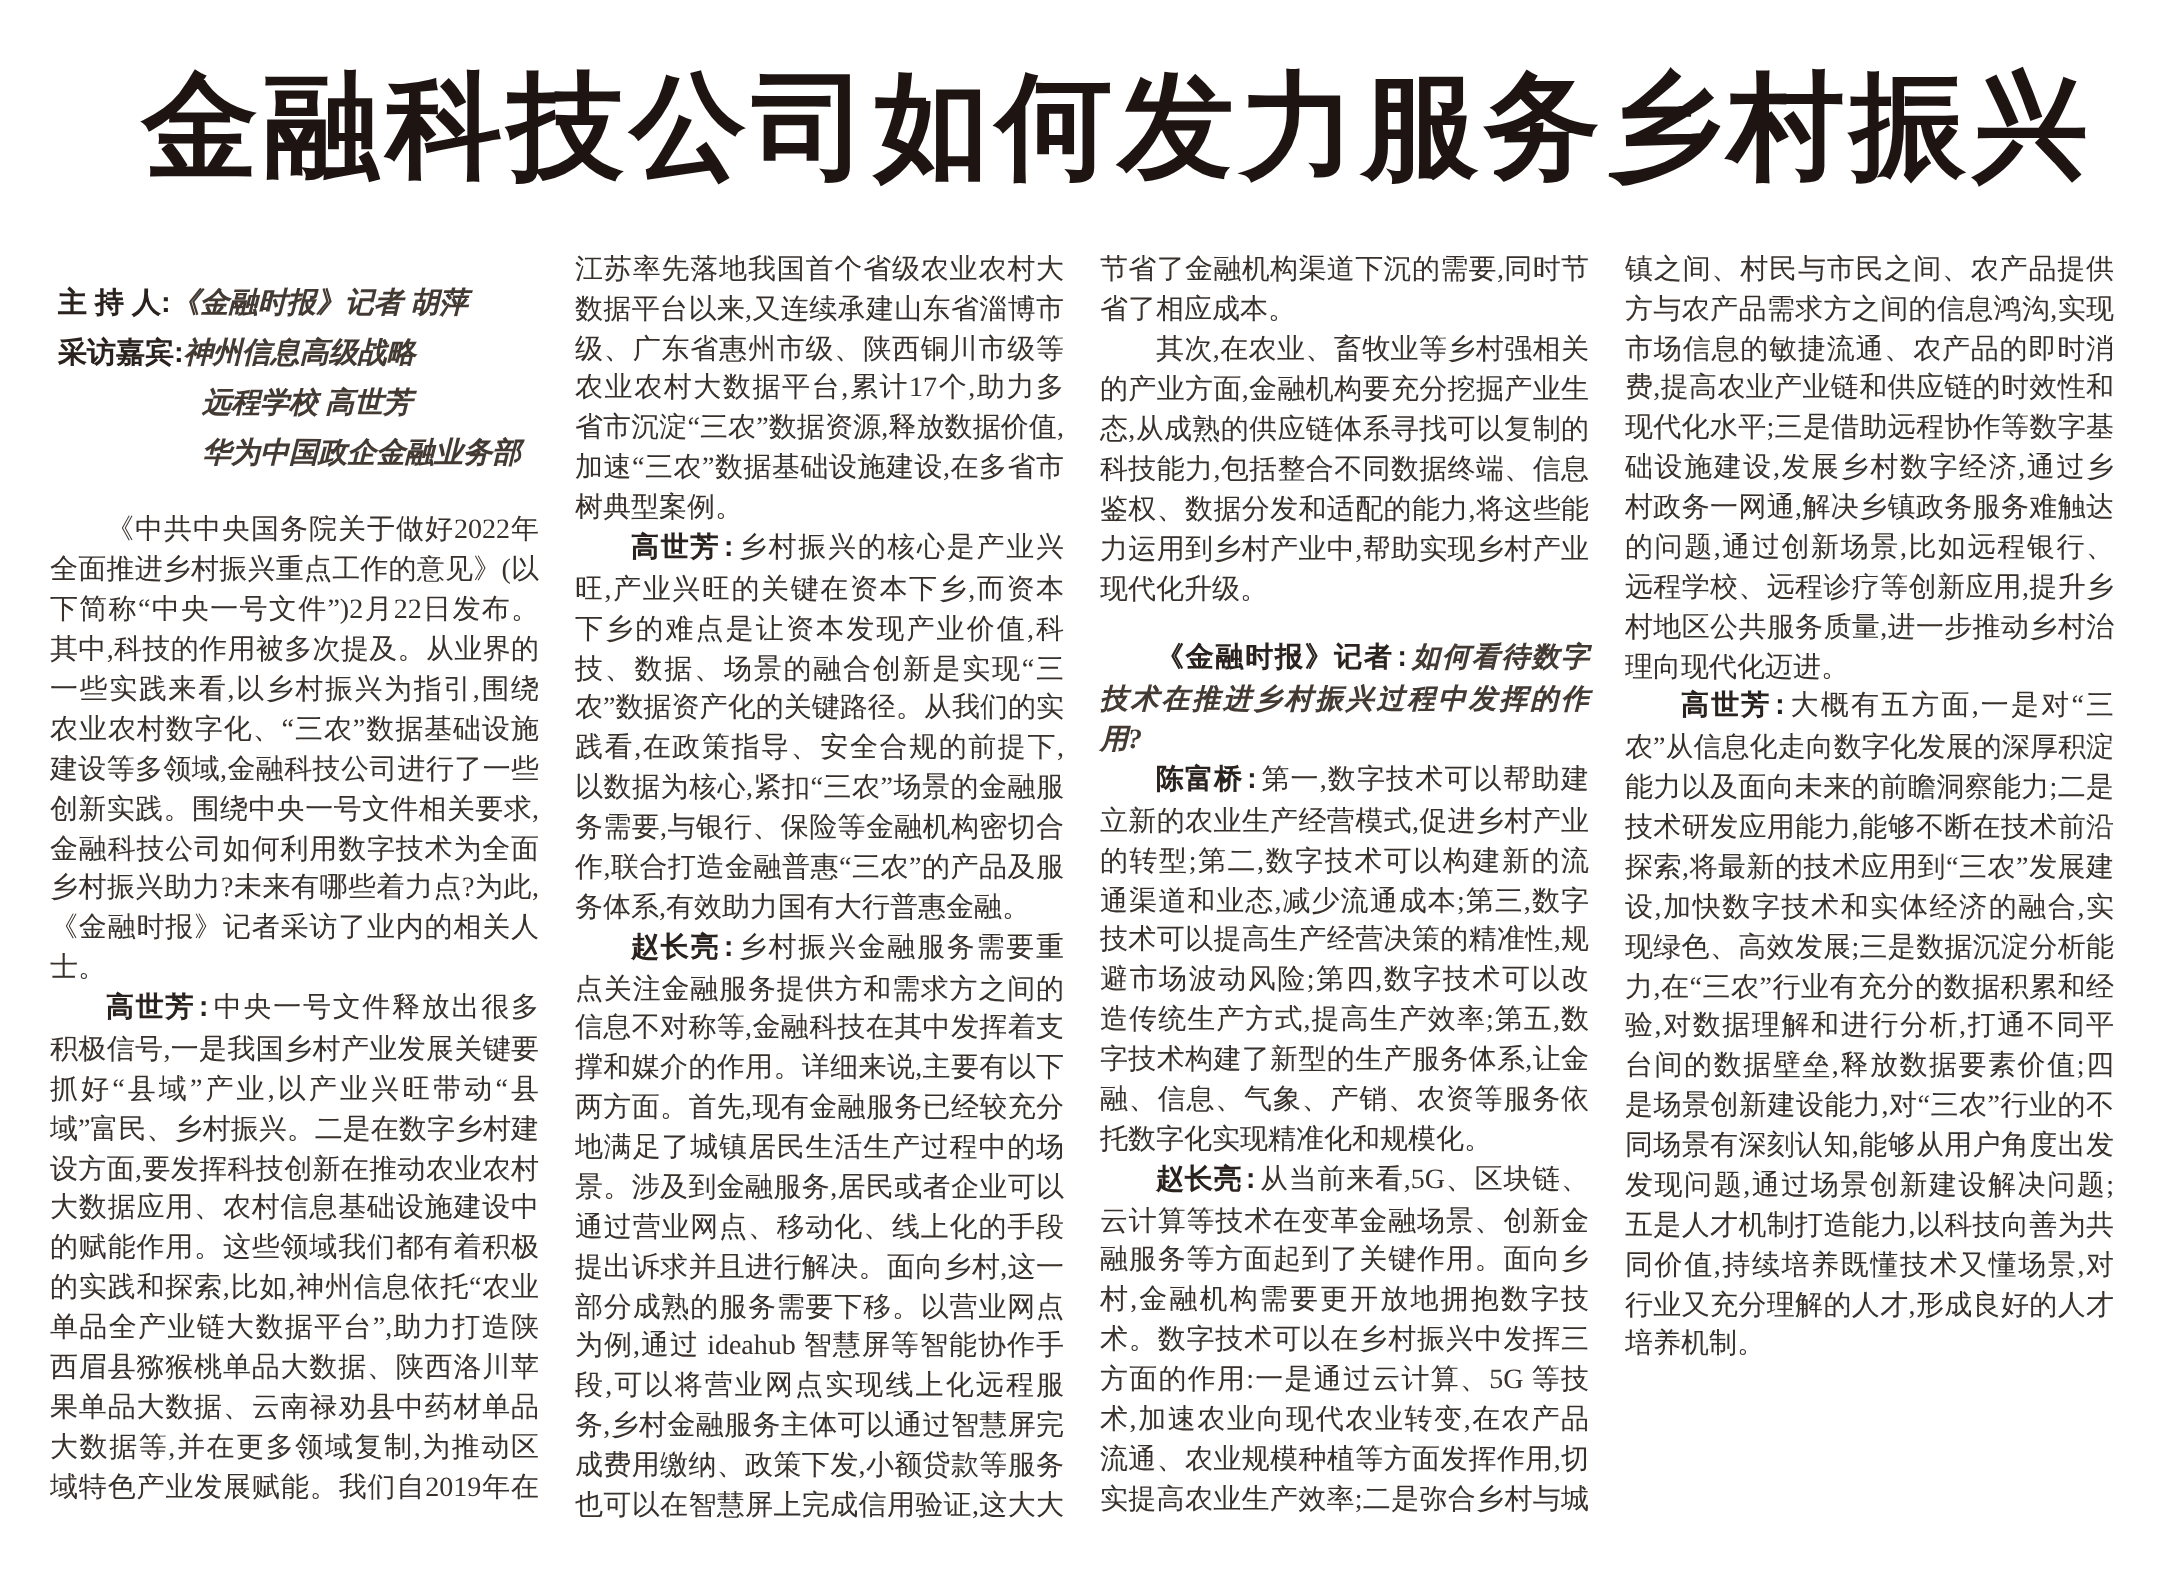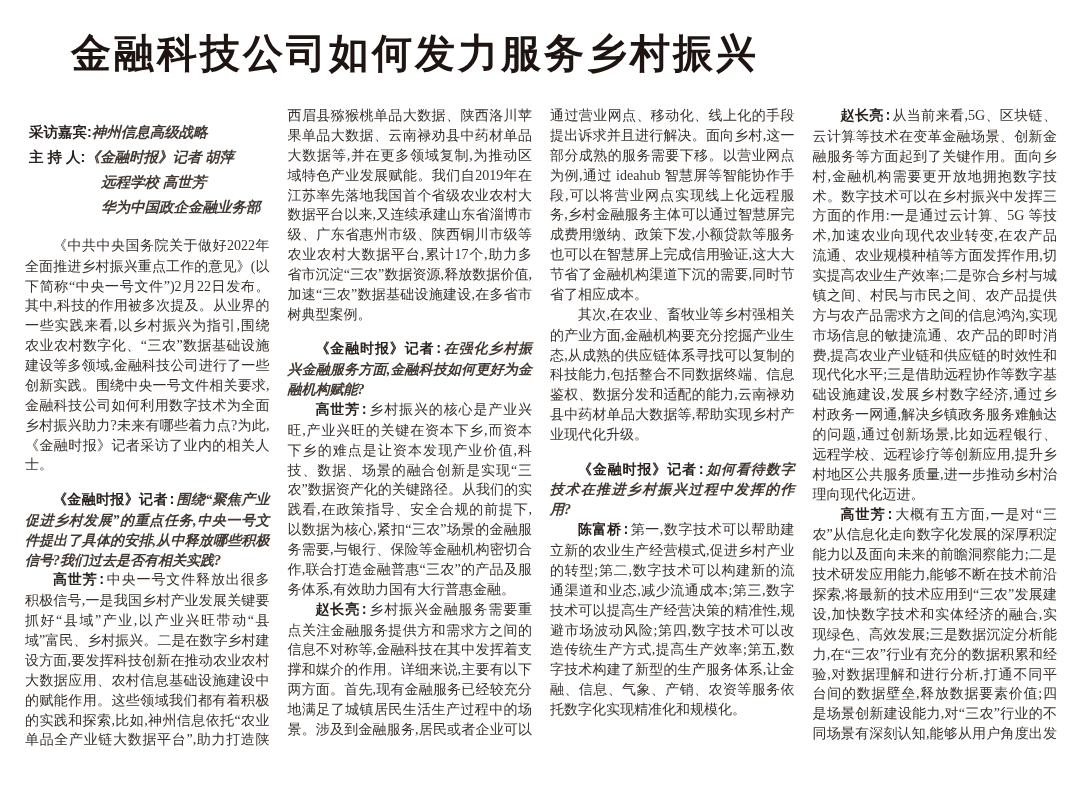--- a/index.html
+++ b/index.html
@@ -12,21 +12,21 @@
   }
   .page {
     width: 1080px; height: 789px;
     background: #ffffff;
     padding: 0 23px 0 25px;
     position: relative;
   }
   h1.headline {
     font-family: "Liberation Serif", serif;
     font-weight: 900;
-    font-size: 40px;
+    font-size: 58px;
     letter-spacing: 3px;
     color: #1e1512;
     padding: 32px 0 0 46px;
     line-height: 1.1;
     white-space: nowrap;
   }
   .article {
     margin-top: 30px;
     height: 648px;
     column-count: 4;
@@ -65,42 +65,40 @@
 <body>
 
 <div class="page">
 
   <h1 class="headline">金融科技公司如何发力服务乡村振兴</h1>
 
   <div class="article">
 
     <div class="byline">
       <div>
-        <span class="byline-label">采访嘉宾:</span><span class="byline-value">神州信息高级战略</span>
+        <span class="byline-label">主 持 人:</span><span class="byline-value">《金融时报》记者 胡萍</span>
       </div>
       <div>
-        <span class="byline-label">主 持 人:</span><span class="byline-value">《金融时报》记者 胡萍</span>
+        <span class="byline-label">采访嘉宾:</span><span class="byline-value">神州信息高级战略</span>
       </div>
       <div class="byline-cont byline-value">远程学校 高世芳</div>
       <div class="byline-cont byline-value">华为中国政企金融业务部</div>
     </div>
 
     <p class="para"><span class="speaker"></span><span>《中共中央国务院关于做好2022年全面推进乡村振兴重点工作的意见》(以下简称“中央一号文件”)2月22日发布。其中,科技的作用被多次提及。从业界的一些实践来看,以乡村振兴为指引,围绕农业农村数字化、“三农”数据基础设施建设等多领域,金融科技公司进行了一些创新实践。围绕中央一号文件相关要求,金融科技公司如何利用数字技术为全面乡村振兴助力?未来有哪些着力点?为此,《金融时报》记者采访了业内的相关人士。</span></p>
 
-    <p class="para q"><span class="speaker">《金融时报》记者:</span><span class="qtext">围绕“聚焦产业促进乡村发展”的重点任务,中央一号文件提出了具体的安排,从中释放哪些积极信号?我们过去是否有相关实践?</span></p>
 
     <p class="para"><span class="speaker">高世芳:</span><span>中央一号文件释放出很多积极信号,一是我国乡村产业发展关键要抓好“县域”产业,以产业兴旺带动“县域”富民、乡村振兴。二是在数字乡村建设方面,要发挥科技创新在推动农业农村大数据应用、农村信息基础设施建设中的赋能作用。这些领域我们都有着积极的实践和探索,比如,神州信息依托“农业单品全产业链大数据平台”,助力打造陕西眉县猕猴桃单品大数据、陕西洛川苹果单品大数据、云南禄劝县中药材单品大数据等,并在更多领域复制,为推动区域特色产业发展赋能。我们自2019年在江苏率先落地我国首个省级农业农村大数据平台以来,又连续承建山东省淄博市级、广东省惠州市级、陕西铜川市级等农业农村大数据平台,累计17个,助力多省市沉淀“三农”数据资源,释放数据价值,加速“三农”数据基础设施建设,在多省市树典型案例。</span></p>
 
-    <p class="para q"><span class="speaker">《金融时报》记者:</span><span class="qtext">在强化乡村振兴金融服务方面,金融科技如何更好为金融机构赋能?</span></p>
 
     <p class="para"><span class="speaker">高世芳:</span><span>乡村振兴的核心是产业兴旺,产业兴旺的关键在资本下乡,而资本下乡的难点是让资本发现产业价值,科技、数据、场景的融合创新是实现“三农”数据资产化的关键路径。从我们的实践看,在政策指导、安全合规的前提下,以数据为核心,紧扣“三农”场景的金融服务需要,与银行、保险等金融机构密切合作,联合打造金融普惠“三农”的产品及服务体系,有效助力国有大行普惠金融。</span></p>
 
     <p class="para"><span class="speaker">赵长亮:</span><span>乡村振兴金融服务需要重点关注金融服务提供方和需求方之间的信息不对称等,金融科技在其中发挥着支撑和媒介的作用。详细来说,主要有以下两方面。首先,现有金融服务已经较充分地满足了城镇居民生活生产过程中的场景。涉及到金融服务,居民或者企业可以通过营业网点、移动化、线上化的手段提出诉求并且进行解决。面向乡村,这一部分成熟的服务需要下移。以营业网点为例,通过 ideahub 智慧屏等智能协作手段,可以将营业网点实现线上化远程服务,乡村金融服务主体可以通过智慧屏完成费用缴纳、政策下发,小额贷款等服务也可以在智慧屏上完成信用验证,这大大节省了金融机构渠道下沉的需要,同时节省了相应成本。</span></p>
 
-    <p class="para"><span class="speaker"></span><span>其次,在农业、畜牧业等乡村强相关的产业方面,金融机构要充分挖掘产业生态,从成熟的供应链体系寻找可以复制的科技能力,包括整合不同数据终端、信息鉴权、数据分发和适配的能力,云南禄劝县中药材单品大数据等,帮助实现乡村产业现代化升级。</span></p>
+    <p class="para"><span class="speaker"></span><span>其次,在农业、畜牧业等乡村强相关的产业方面,金融机构要充分挖掘产业生态,从成熟的供应链体系寻找可以复制的科技能力,包括整合不同数据终端、信息鉴权、数据分发和适配的能力,将这些能力运用到乡村产业中,帮助实现乡村产业现代化升级。</span></p>
 
     <p class="para q"><span class="speaker">《金融时报》记者:</span><span class="qtext">如何看待数字技术在推进乡村振兴过程中发挥的作用?</span></p>
 
     <p class="para"><span class="speaker">陈富桥:</span><span>第一,数字技术可以帮助建立新的农业生产经营模式,促进乡村产业的转型;第二,数字技术可以构建新的流通渠道和业态,减少流通成本;第三,数字技术可以提高生产经营决策的精准性,规避市场波动风险;第四,数字技术可以改造传统生产方式,提高生产效率;第五,数字技术构建了新型的生产服务体系,让金融、信息、气象、产销、农资等服务依托数字化实现精准化和规模化。</span></p>
 
     <p class="para"><span class="speaker">赵长亮:</span><span>从当前来看,5G、区块链、云计算等技术在变革金融场景、创新金融服务等方面起到了关键作用。面向乡村,金融机构需要更开放地拥抱数字技术。数字技术可以在乡村振兴中发挥三方面的作用:一是通过云计算、5G 等技术,加速农业向现代农业转变,在农产品流通、农业规模种植等方面发挥作用,切实提高农业生产效率;二是弥合乡村与城镇之间、村民与市民之间、农产品提供方与农产品需求方之间的信息鸿沟,实现市场信息的敏捷流通、农产品的即时消费,提高农业产业链和供应链的时效性和现代化水平;三是借助远程协作等数字基础设施建设,发展乡村数字经济,通过乡村政务一网通,解决乡镇政务服务难触达的问题,通过创新场景,比如远程银行、远程学校、远程诊疗等创新应用,提升乡村地区公共服务质量,进一步推动乡村治理向现代化迈进。</span></p>
 
 
     <p class="para"><span class="speaker">高世芳:</span><span>大概有五方面,一是对“三农”从信息化走向数字化发展的深厚积淀能力以及面向未来的前瞻洞察能力;二是技术研发应用能力,能够不断在技术前沿探索,将最新的技术应用到“三农”发展建设,加快数字技术和实体经济的融合,实现绿色、高效发展;三是数据沉淀分析能力,在“三农”行业有充分的数据积累和经验,对数据理解和进行分析,打通不同平台间的数据壁垒,释放数据要素价值;四是场景创新建设能力,对“三农”行业的不同场景有深刻认知,能够从用户角度出发发现问题,通过场景创新建设解决问题;五是人才机制打造能力,以科技向善为共同价值,持续培养既懂技术又懂场景,对行业又充分理解的人才,形成良好的人才培养机制。</span></p>
 

